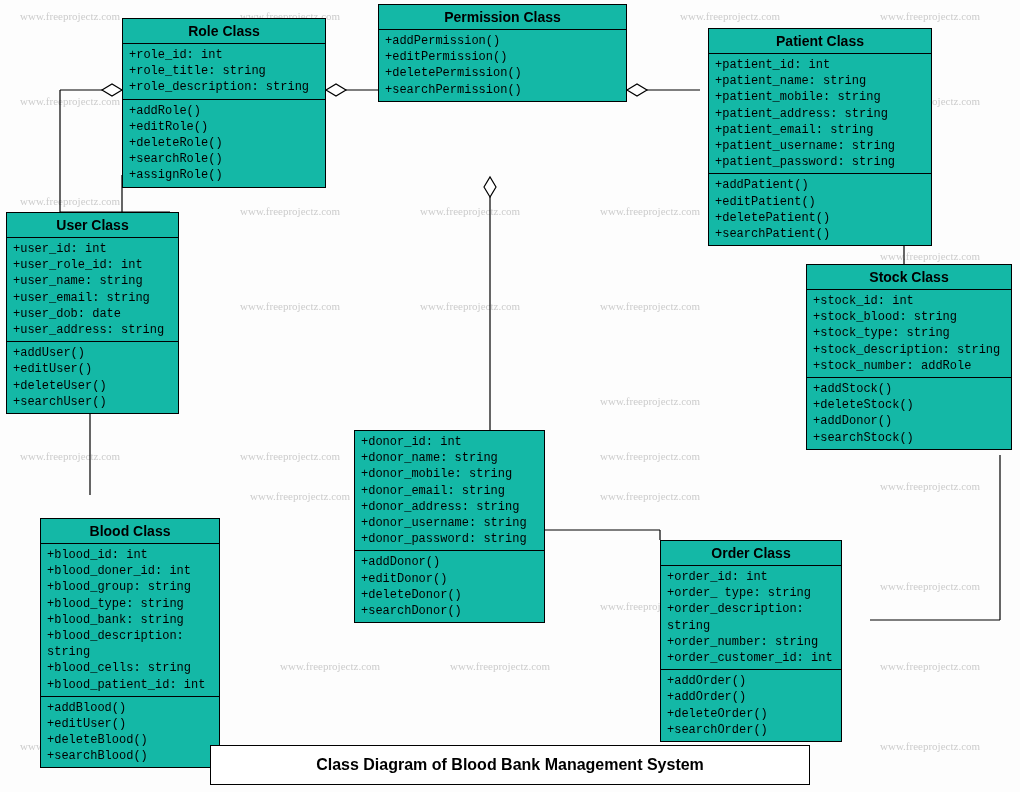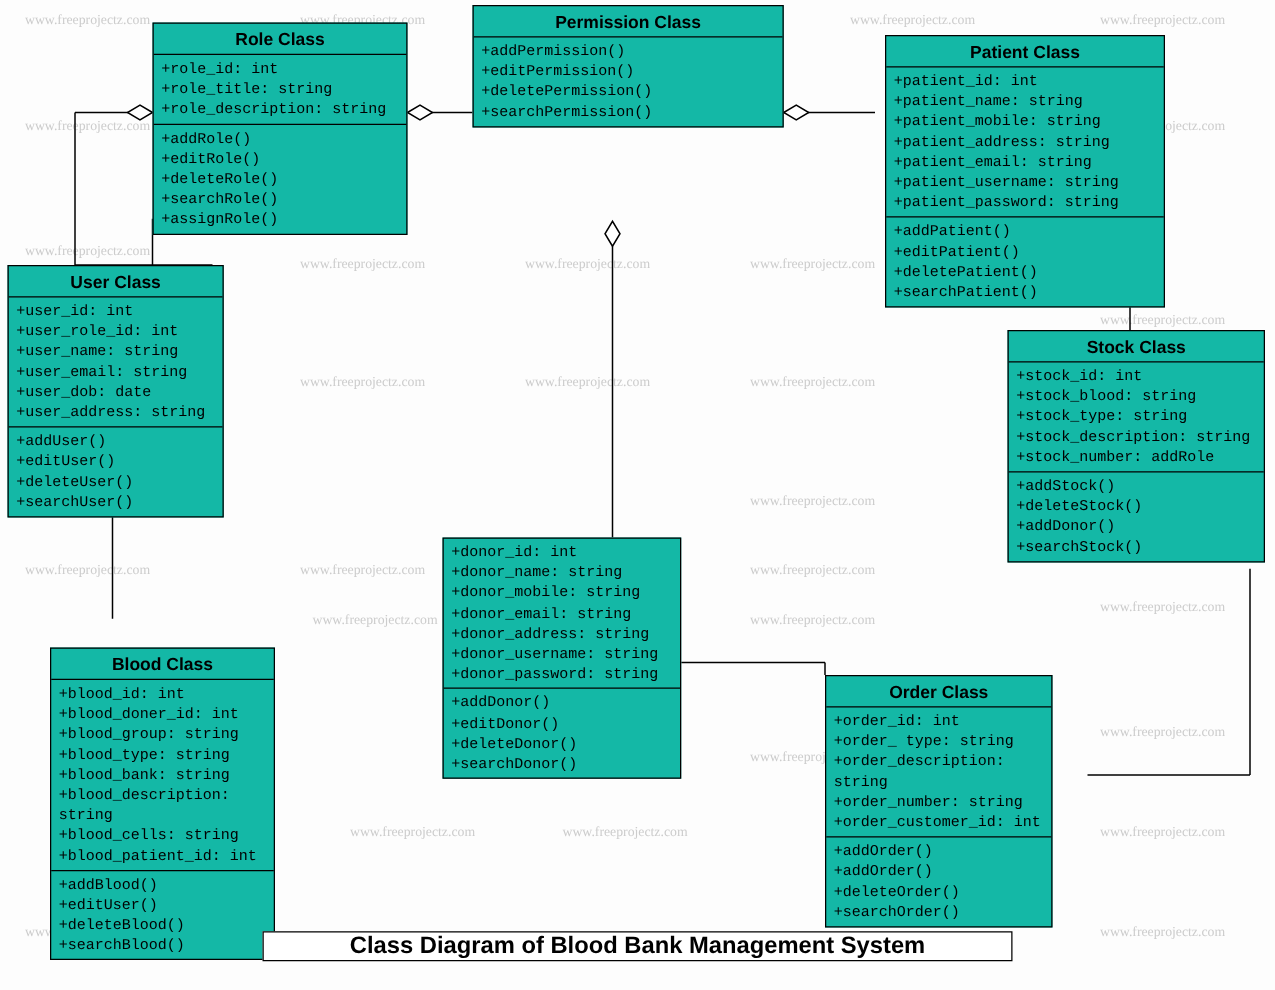--- a/index.html
+++ b/index.html
@@ -40,21 +40,22 @@
   }
   .class-section:last-child {
     border-bottom: none;
   }
   .title-box {
     position: absolute;
     border: 1.5px solid #000;
     background: #fff;
     text-align: center;
     font-weight: bold;
-    font-size: 19px;
+    font-size: 16px;
+    padding: 10px;
     box-sizing: border-box;
   }
   svg.connectors {
     position: absolute;
     top: 0;
     left: 0;
     width: 1020px;
     height: 792px;
     pointer-events: none;
   }

